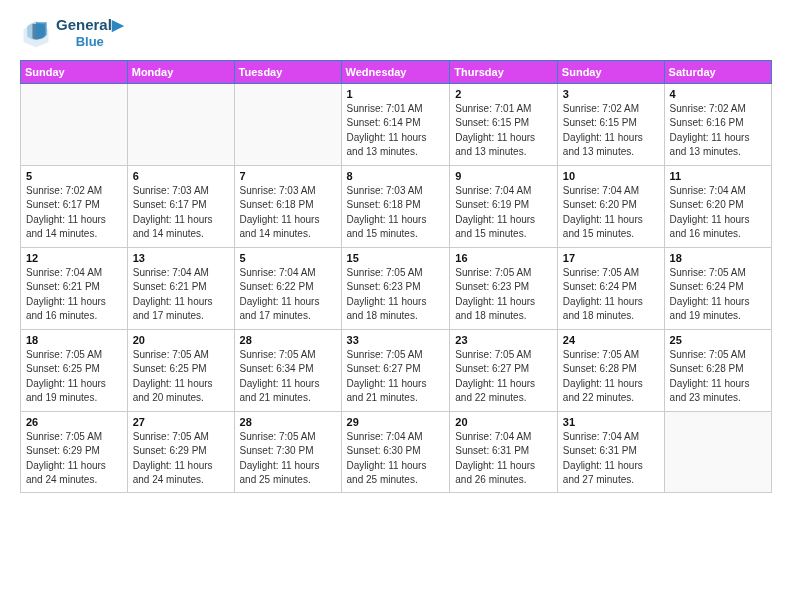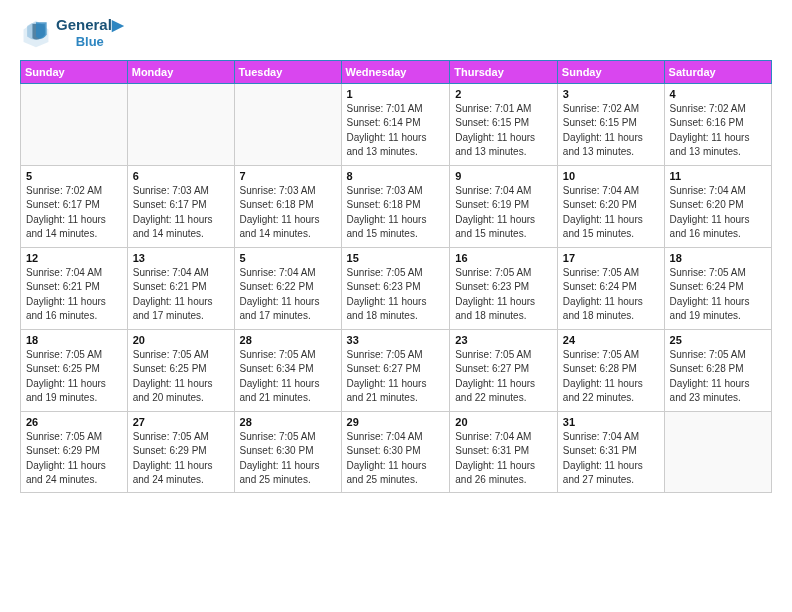--- a/index.html
+++ b/index.html
@@ -318,21 +318,21 @@
           <td>
             <div class="day-number">27</div>
             <div class="day-info">Sunrise: 7:05 AM
 Sunset: 6:29 PM
 Daylight: 11 hours
 and 24 minutes.</div>
           </td>
           <td>
             <div class="day-number">28</div>
             <div class="day-info">Sunrise: 7:05 AM
-Sunset: 6:30 PM
+Sunset: 7:30 PM
 Daylight: 11 hours
 and 25 minutes.</div>
           </td>
           <td>
             <div class="day-number">29</div>
             <div class="day-info">Sunrise: 7:04 AM
 Sunset: 6:30 PM
 Daylight: 11 hours
 and 25 minutes.</div>
           </td>

